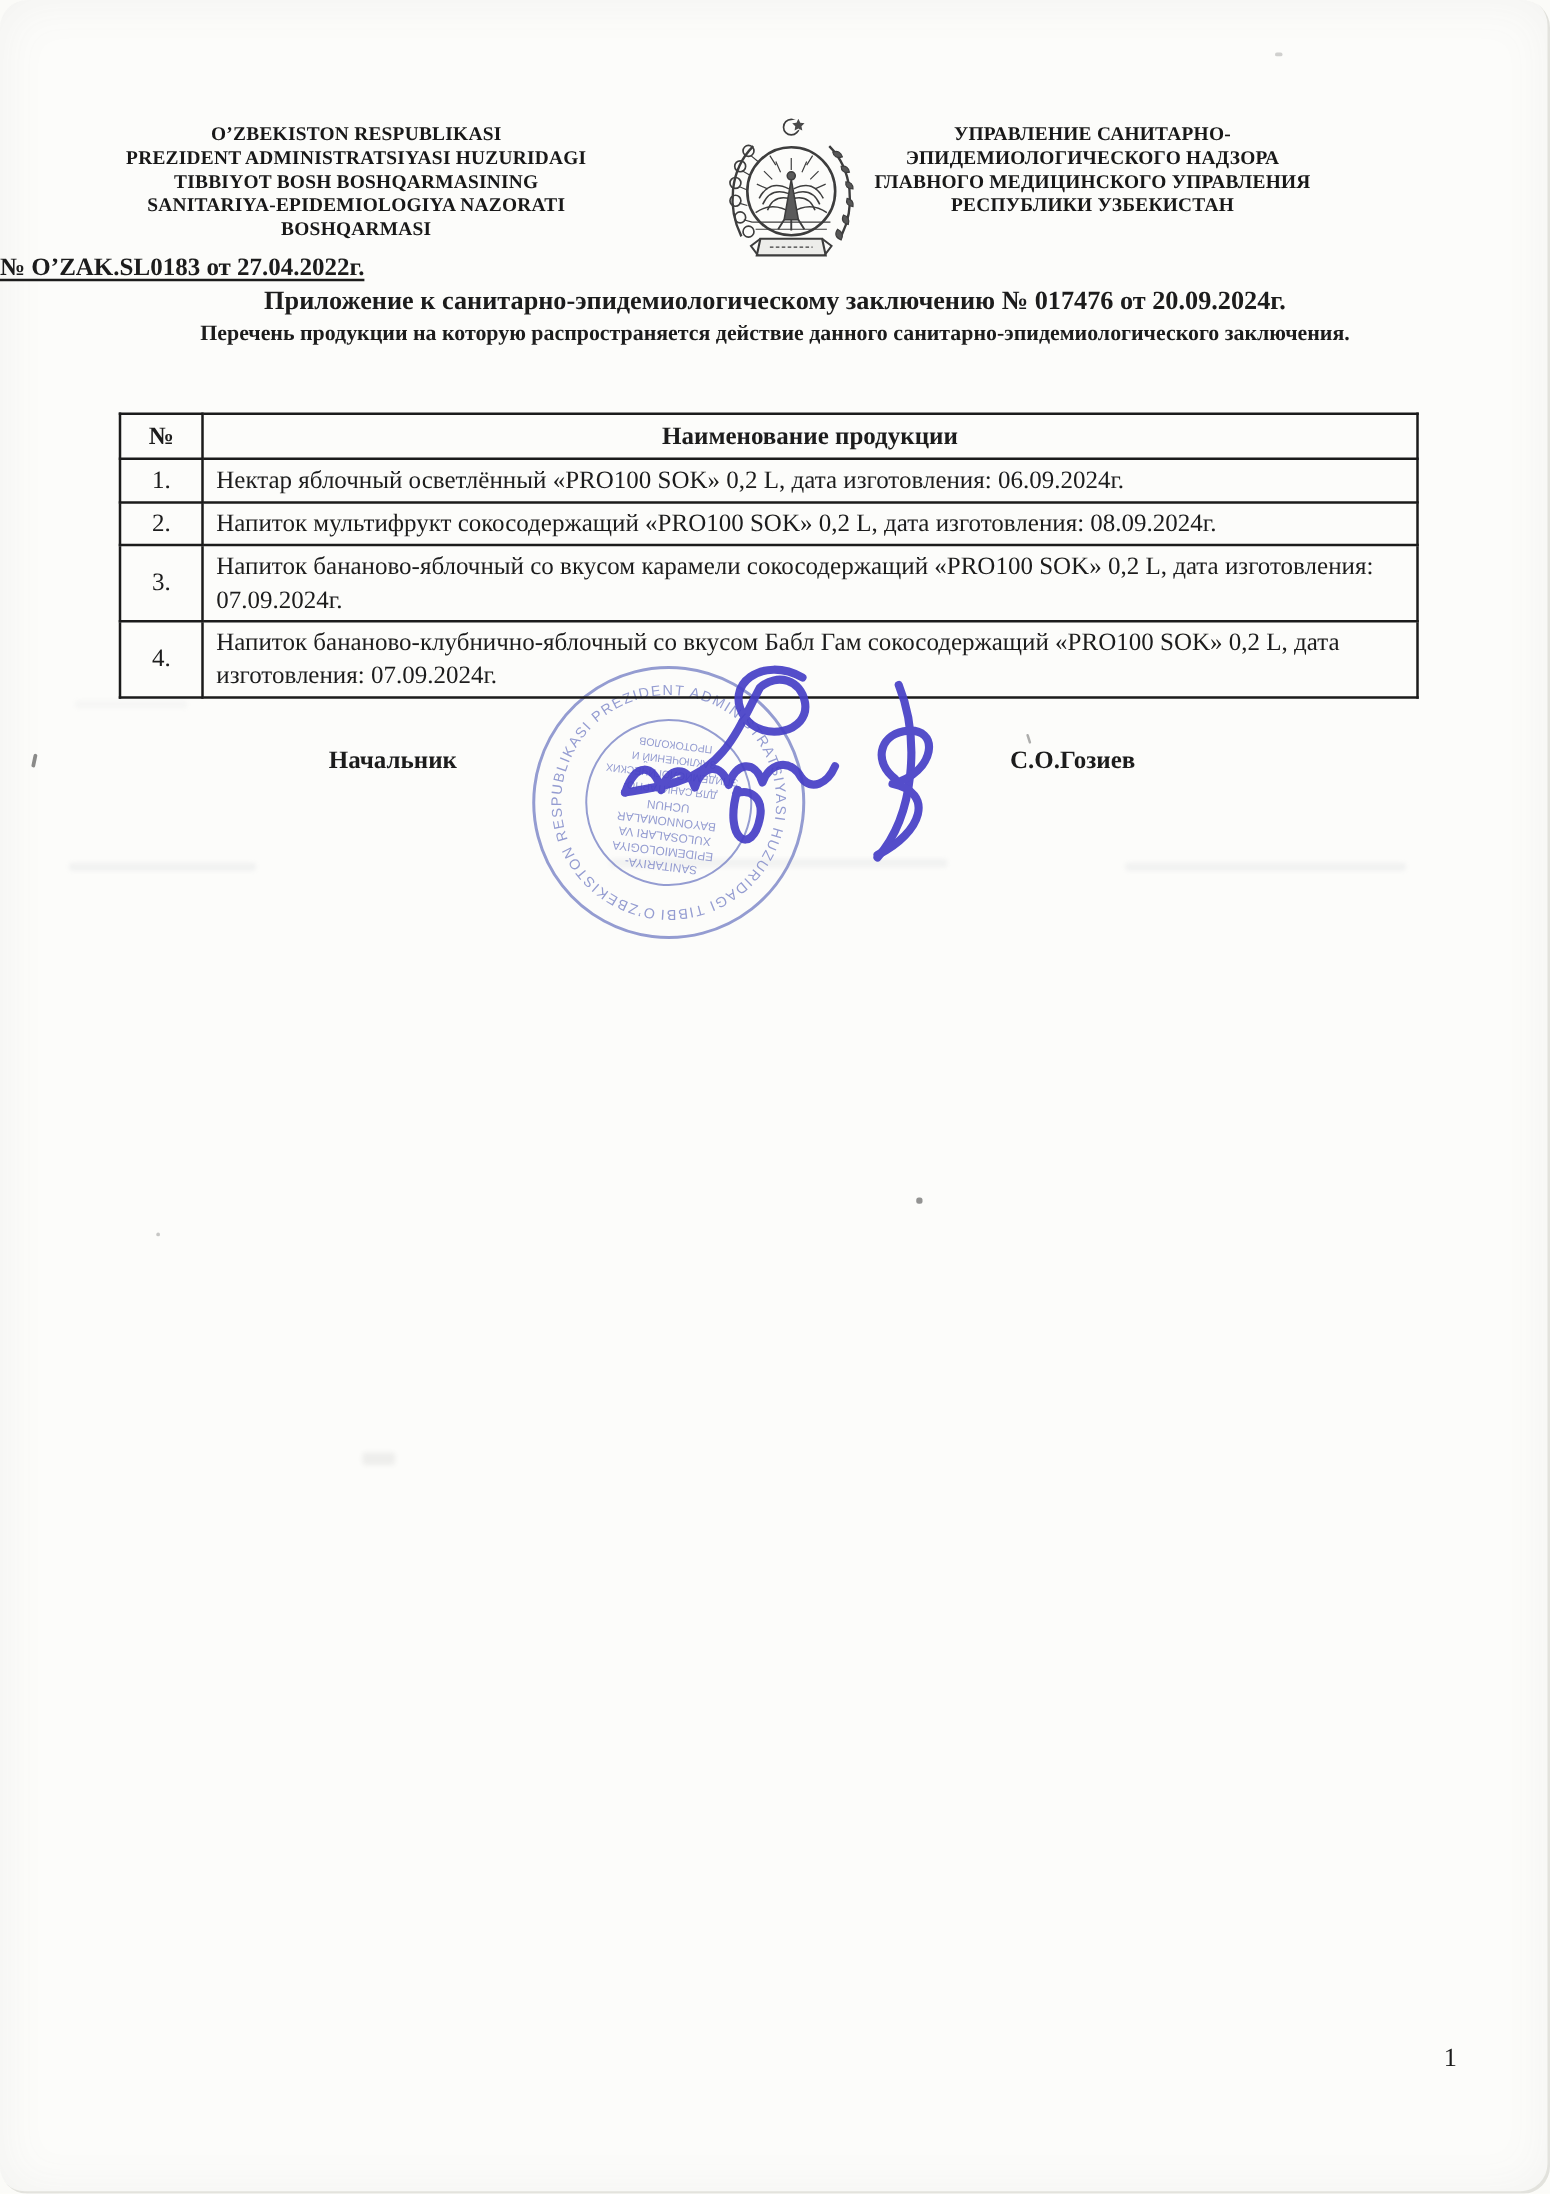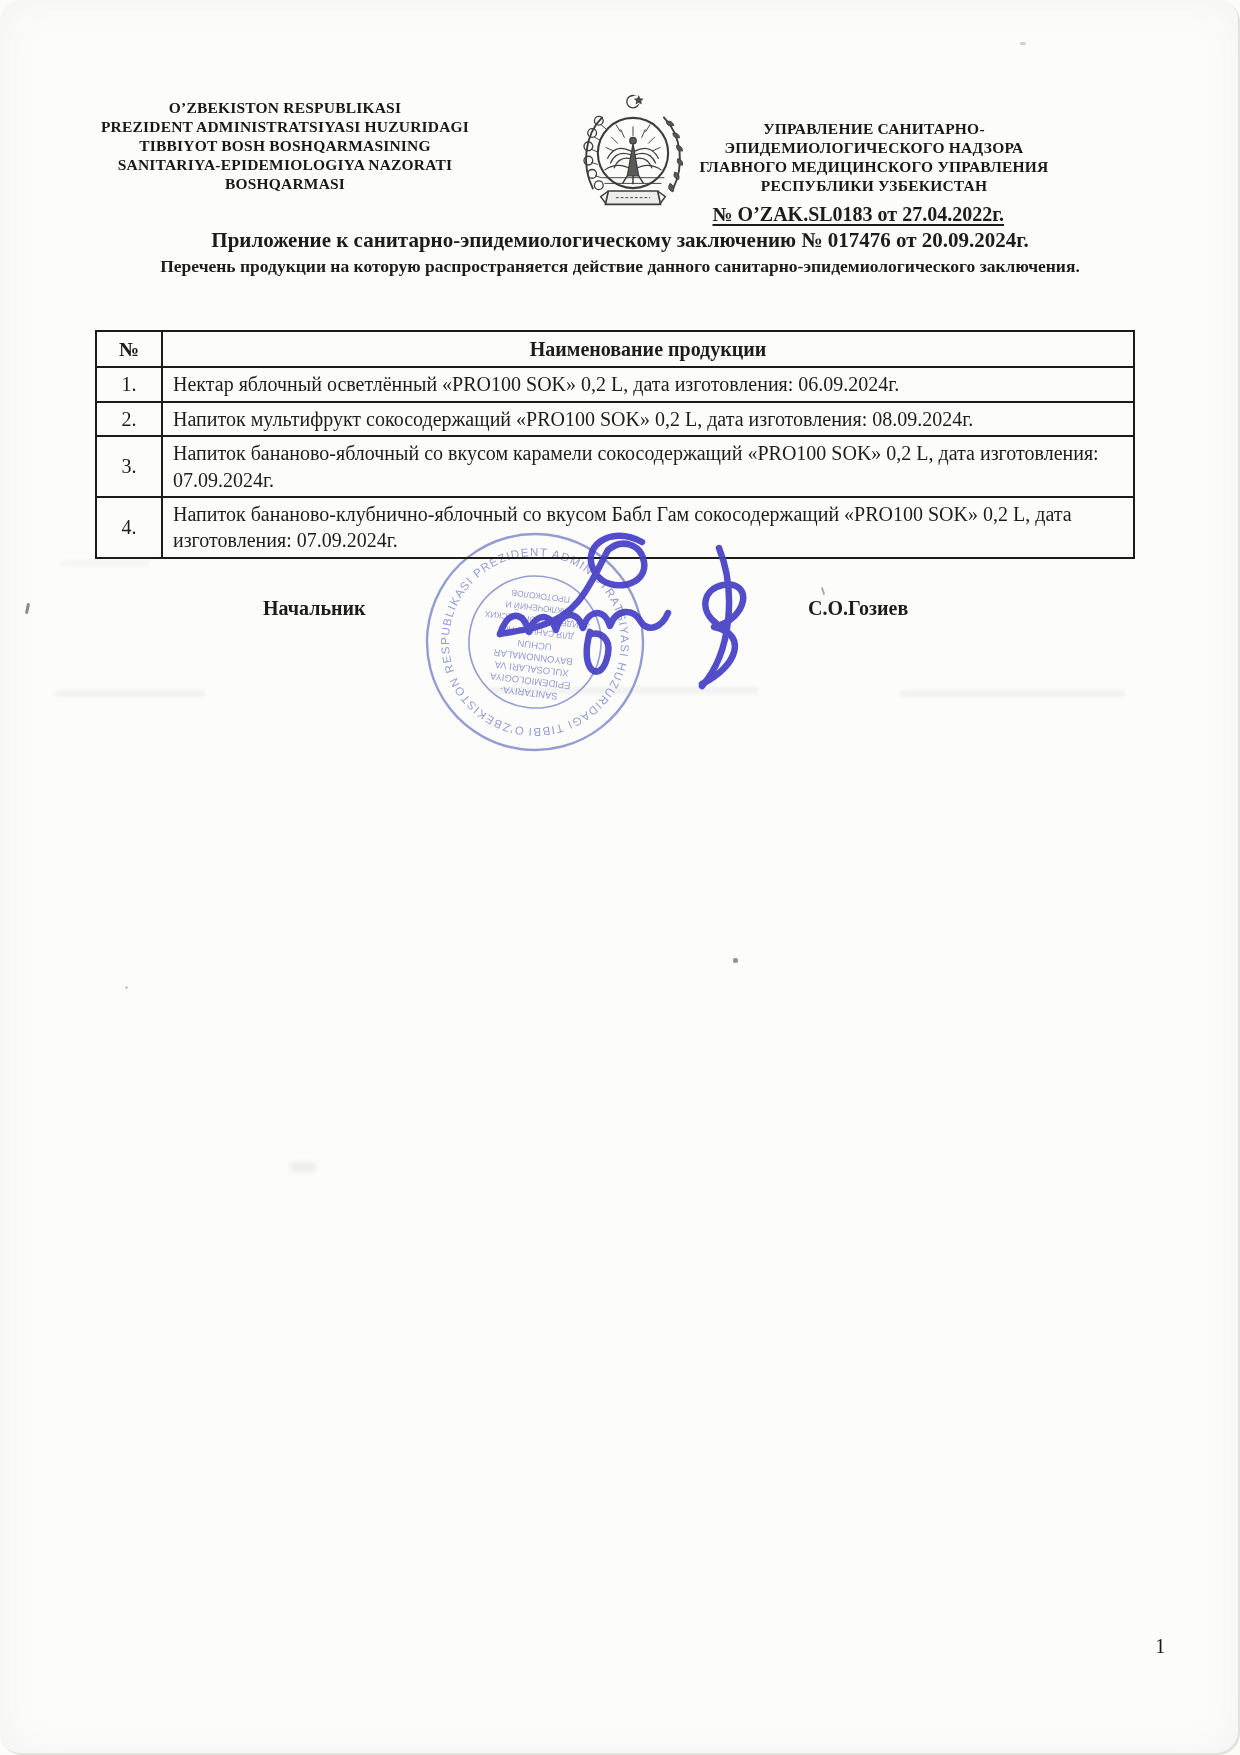--- a/index.html
+++ b/index.html
@@ -21,26 +21,26 @@
   .org-block{
     position:absolute;
     font-weight:bold;
     text-align:center;
     font-size:15.5px;
     line-height:19px;
     letter-spacing:.2px;
     color:#181818;
   }
   .org-left{left:70px;top:98px;width:430px;}
-  .org-right{left:638px;top:98px;width:472px;margin-top:21px;}
+  .org-right{left:638px;top:98px;width:472px;}
   .emblem-wrap{position:absolute;left:576px;top:90px;width:114px;height:126px;}
   
   .doc-number{
     position:absolute;left:0;top:203px;width:1004px;
-    text-align:right;font-weight:bold;font-size:20px;
+    text-align:left;font-weight:bold;font-size:20px;
   }
   .doc-number span{text-decoration:underline;text-decoration-thickness:2px;text-underline-offset:3px;}
   .doc-title{
     position:absolute;left:60px;top:228px;width:1120px;
     text-align:center;font-weight:bold;font-size:21px;
   }
   .doc-subtitle{
     position:absolute;left:40px;top:256px;width:1160px;
     text-align:center;font-weight:bold;font-size:17.5px;
   }

